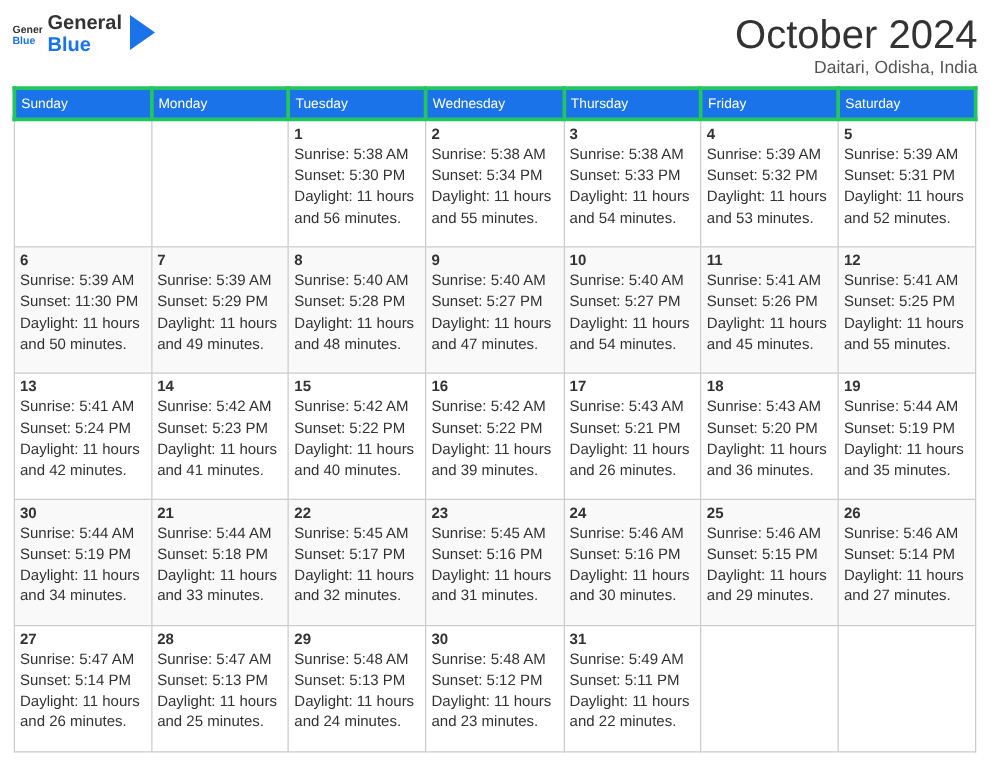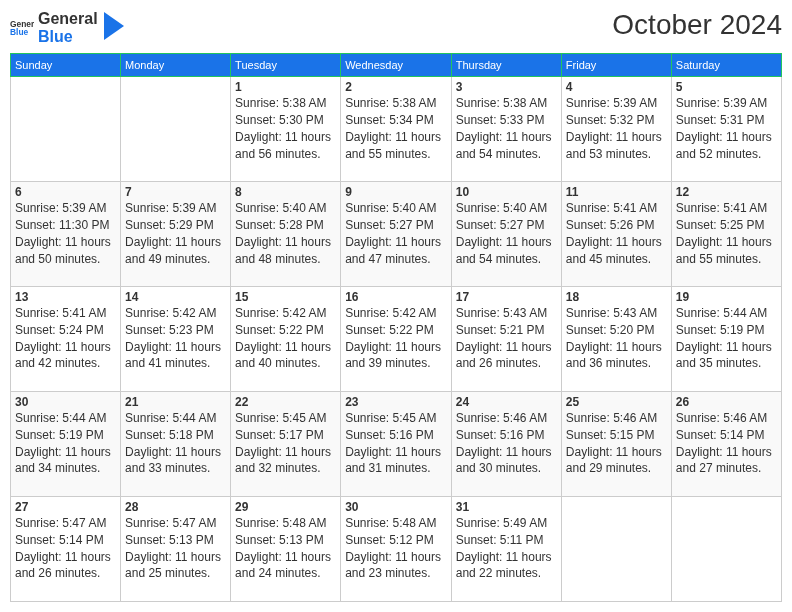--- a/index.html
+++ b/index.html
@@ -29,21 +29,21 @@
       gap: 4px;
     }
     .logo-icon {
       width: 24px;
       height: 24px;
     }
     .title-block {
       text-align: right;
     }
     .month-title {
-      font-size: 28px;
+      font-size: 32px;
       font-weight: 300;
       color: #333;
       line-height: 1.1;
     }
     .location {
       font-size: 14px;
       color: #555;
     }
     .calendar {
       flex: 1;
@@ -51,21 +51,21 @@
       width: 100%;
       font-size: 10px;
     }
     .calendar th {
       background: #1a73e8;
       color: #fff;
       padding: 5px 4px;
       text-align: left;
       font-size: 11px;
       font-weight: normal;
-      border: 1px solid #22c55e;
+      border: 3px solid #22c55e;
     }
     .calendar td {
       border: 1px solid #ccc;
       vertical-align: top;
       padding: 3px 4px;
       width: 113px;
       background: #fff;
       color: #333;
     }
     .calendar tr:nth-child(even) td {
@@ -101,20 +101,21 @@
       <div style="display:flex;flex-direction:column;line-height:1.1">
         <span style="font-size:16px;font-weight:bold;color:#333;">General</span>
         <span style="font-size:16px;font-weight:bold;color:#1a73e8;">Blue</span>
       </div>
       <svg width="20" height="28" viewBox="0 0 20 28" style="margin-left:2px;margin-top:-4px">
         <polygon points="0,0 20,14 0,28" fill="#1a73e8"></polygon>
       </svg>
     </div>
     <div class="title-block">
       <div class="month-title">October 2024</div>
+      <div class="location">Daitari, Odisha, India</div>
     </div>
   </div>
 
   <table class="calendar">
     <thead>
       <tr>
       <th>Sunday</th>
           <th>Monday</th>
           <th>Tuesday</th>
           <th>Wednesday</th>

